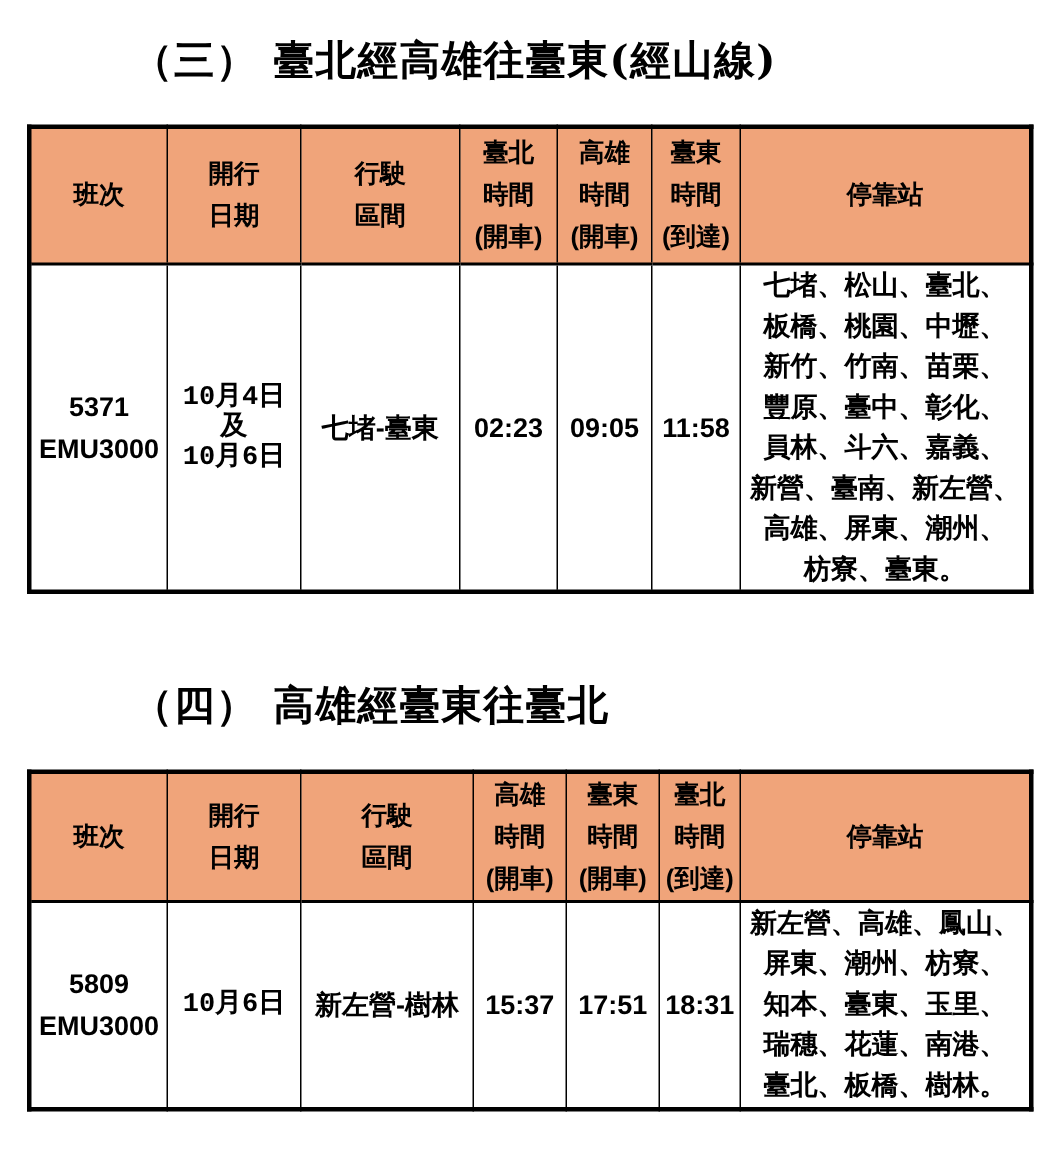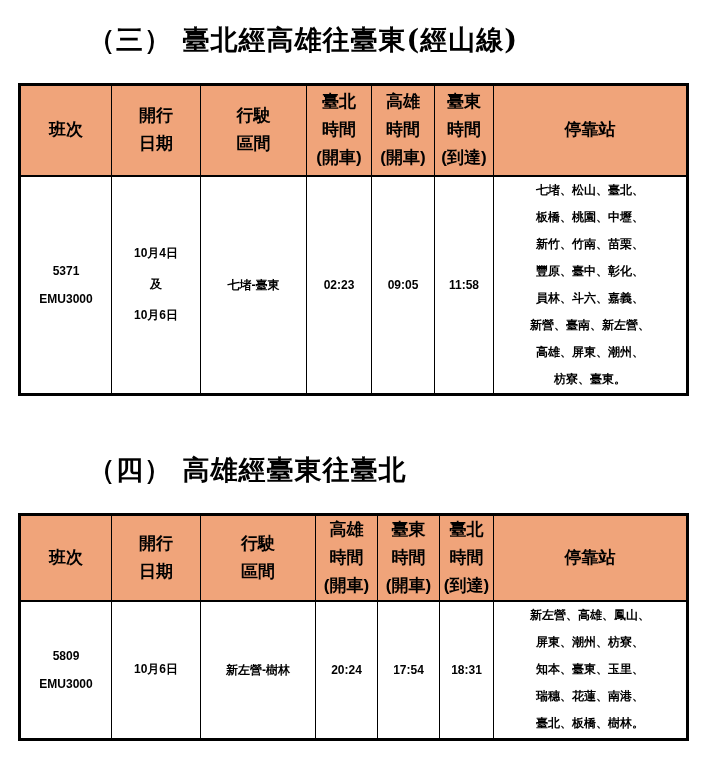--- a/index.html
+++ b/index.html
@@ -42,29 +42,29 @@
     white-space: pre-line;
     font-weight: bold;
     color: #000;
   }
   table.timetable thead th {
     background: var(--header-bg, #F0A47A);
     border-bottom: 2.5px solid #000;
     font-size: 17px;
     line-height: 28px;
   }
-  table.timetable td { font-size: 12px; }
+  table.timetable td { font-size: 18px; }
 
   #table3 thead tr { height: 91px; }
   #table3 tbody tr { height: 211px; }
   #table4 thead tr { height: 84px; }
   #table4 tbody tr { height: 138px; }
 
   td.train-cell { line-height: 28px; }
-  td.dates-cell { line-height: 31px; }
+  td.dates-cell { line-height: 20px; font-family: Liberation Mono, monospace; }
   td.route-cell, td.time-cell { line-height: 24px; margin-top: 42px; }
   td.stops-cell {
     font-size: 17px;
     line-height: 27px;
     text-align: left;
     padding: 2px 6px;
   }
 </style>
 </head>
 <body>
@@ -155,22 +155,22 @@
 (到達)</th>
         <th>停靠站</th>
       </tr>
     </thead>
     <tbody>
       <tr>
         <td class="train-cell">5809
 EMU3000</td>
         <td class="dates-cell">10月6日</td>
         <td class="route-cell">新左營-樹林</td>
-        <td class="time-cell">20:24</td>
-        <td class="time-cell">17:54</td>
+        <td class="time-cell">15:37</td>
+        <td class="time-cell">17:51</td>
         <td class="time-cell">18:31</td>
         <td class="stops-cell">新左營、高雄、鳳山、
 屏東、潮州、枋寮、
 知本、臺東、玉里、
 瑞穗、花蓮、南港、
 臺北、板橋、樹林。</td>
       </tr>
     </tbody>
   </table>
 

